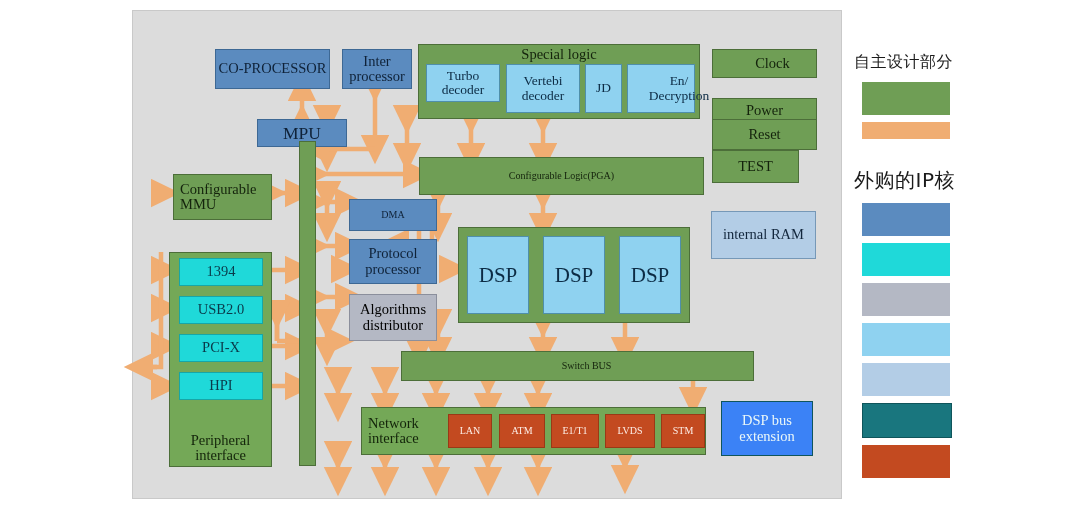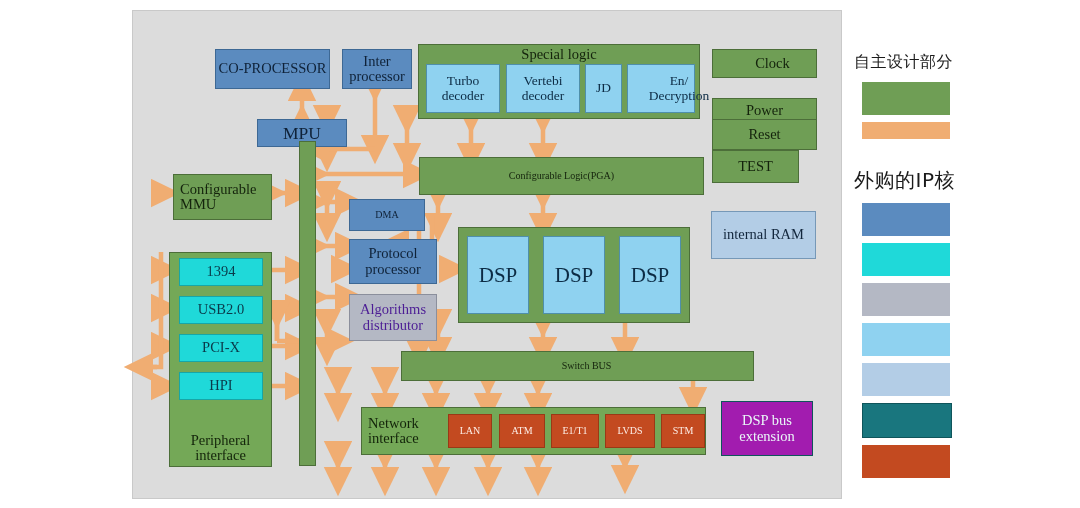--- a/index.html
+++ b/index.html
@@ -14,22 +14,22 @@
   
   .blk{position:absolute;box-sizing:border-box;display:flex;
        align-items:center;justify-content:center;text-align:center;
        line-height:1.05;color:#11253f;}
   .green{background:#6f9e55;border:1px solid #4c6e39;color:#14230c;}
   .greenlite{background:#74a857;border:1px solid #4c6e39;color:#13240a;}
   .steel{background:#5b8bbf;border:1px solid #3d6894;color:#0f2238;}
   .cyan{background:#1fd9d9;border:1px solid #17a6a6;color:#0a3a4a;}
   .skyblue{background:#8fd2f0;border:1px solid #4f8faa;color:#0c2b44;}
   .paleblue{background:#b3cde6;border:1px solid #7698b7;color:#12263c;}
-  .grayblue{background:#b4b8c4;border:1px solid #8b8f9c;color:#4c1d95;font-family:Liberation Serif, serif;}
-  .teal{background:#a21caf;border:1px solid #0f555b;color:#eaf7f8;}
+  .grayblue{background:#b4b8c4;border:1px solid #8b8f9c;color:#000000;font-family:Liberation Serif, serif;}
+  .teal{background:#3b82f6;border:1px solid #0f555b;color:#eaf7f8;}
   .rust{background:#c34a20;border:1px solid #9a3916;color:#fdeee7;}
   .t13{font-size:13.5px;}
   .t14{font-size:14.5px;}
   .t15{font-size:10px;}
   .t17{font-size:17.5px;}
   .t20{font-size:21px;}
 
   .lbl-bottom{align-items:flex-end;padding-bottom:3px;}
   .lbl-top{align-items:flex-start;padding-top:2px;}
   .lbl-left{justify-content:flex-start;padding-left:6px;}
@@ -156,21 +156,21 @@
 
     <div class="blk steel t17" style="left:124px;top:108px;width:90px;height:28px;">
       <span>MPU</span>
     </div>
 
     <div class="blk green" style="left:166px;top:130px;width:17px;height:325px;"></div>
 
     <div class="blk green t14 lbl-top" style="left:285px;top:33px;width:282px;height:75px;">
       <span>Special logic</span>
     </div>
-    <div class="blk skyblue t13" style="left:293px;top:53px;width:74px;height:49px;">
+    <div class="blk skyblue t13" style="left:293px;top:53px;width:74px;height:38px;">
       <span>Turbo decoder</span>
     </div>
     <div class="blk skyblue t13" style="left:373px;top:53px;width:74px;height:49px;">
       <span>Vertebi decoder</span>
     </div>
     <div class="blk skyblue t13" style="left:452px;top:53px;width:37px;height:49px;">
       <span>JD</span>
     </div>
     <div class="blk skyblue t13" style="left:494px;top:53px;width:68px;height:49px;padding-left:36px;">
       <span>En/ Decryption</span>
@@ -207,21 +207,21 @@
     <div class="blk cyan t14" style="left:46px;top:285px;width:84px;height:28px;">
       <span>USB2.0</span>
     </div>
     <div class="blk cyan t14" style="left:46px;top:323px;width:84px;height:28px;">
       <span>PCI-X</span>
     </div>
     <div class="blk cyan t14" style="left:46px;top:361px;width:84px;height:28px;">
       <span>HPI</span>
     </div>
 
-    <div class="blk steel t15" style="left:216px;top:188px;width:76px;height:32px;">
+    <div class="blk steel t15" style="left:216px;top:188px;width:88px;height:32px;">
       <span>DMA</span>
     </div>
     <div class="blk steel t14" style="left:216px;top:228px;width:88px;height:45px;">
       <span>Protocol processor</span>
     </div>
     <div class="blk grayblue t14" style="left:216px;top:283px;width:88px;height:47px;">
       <span>Algorithms distributor</span>
     </div>
 
     <div class="blk green" style="left:325px;top:216px;width:232px;height:96px;"></div>

